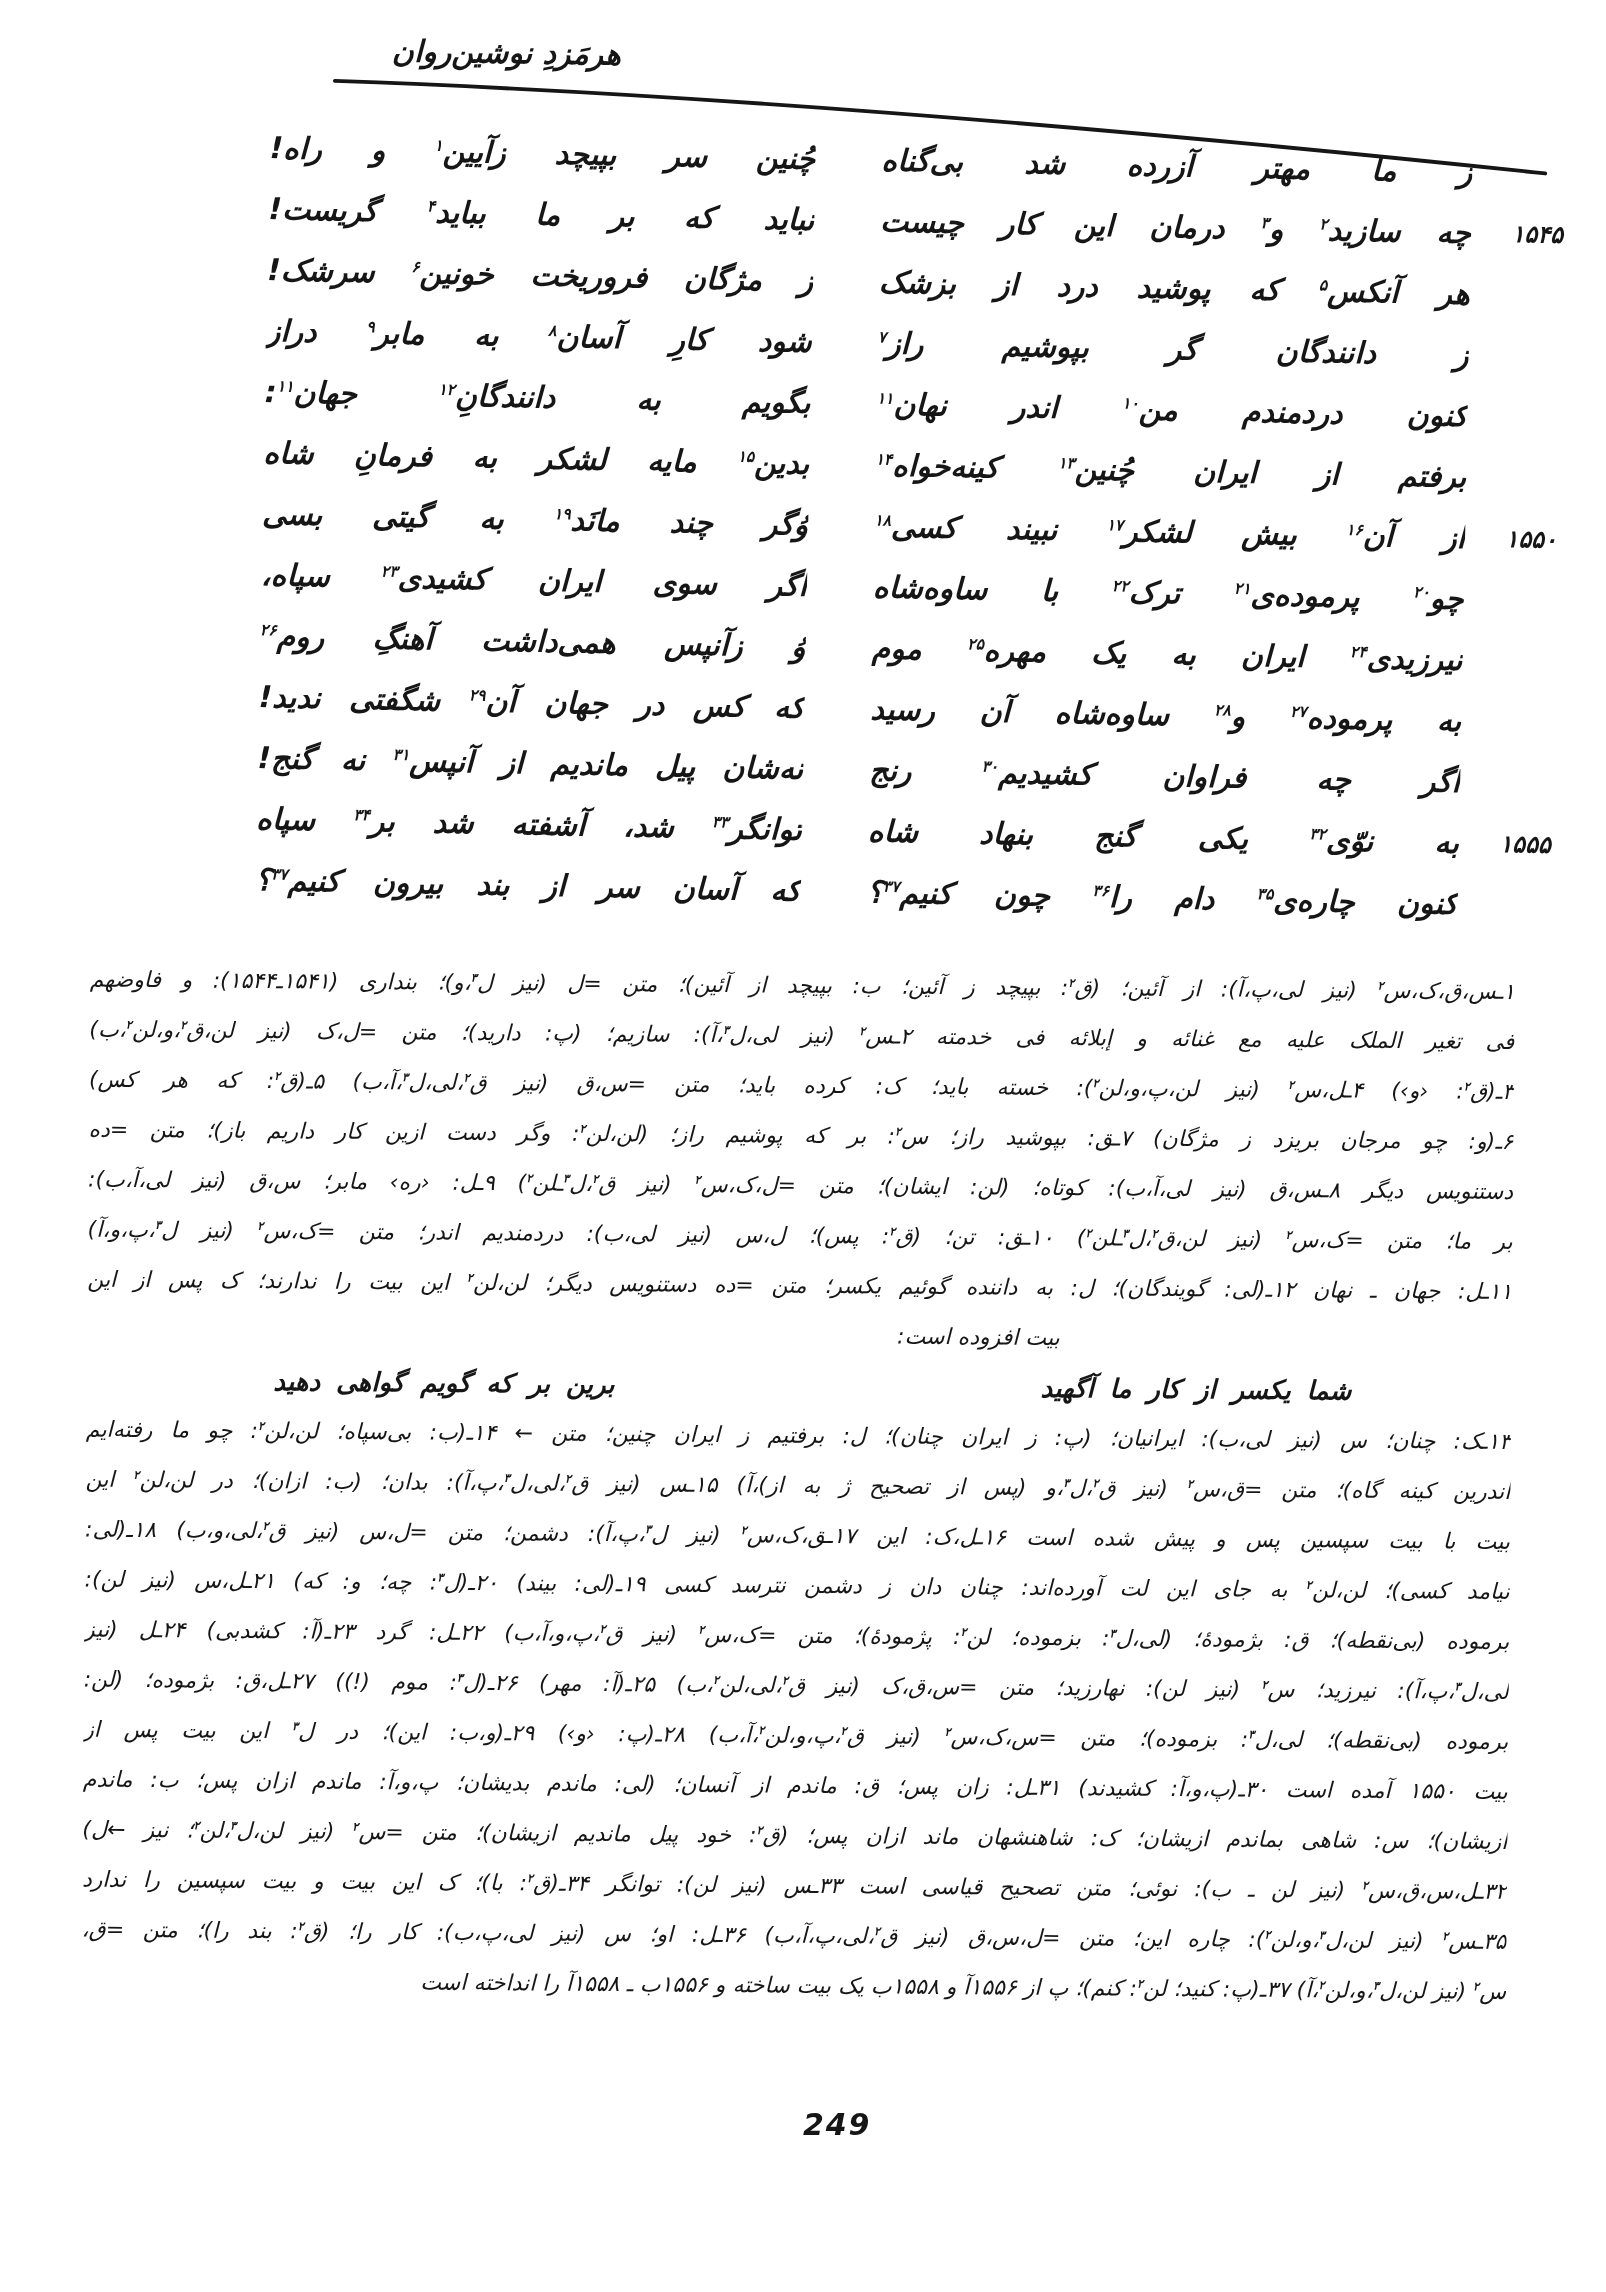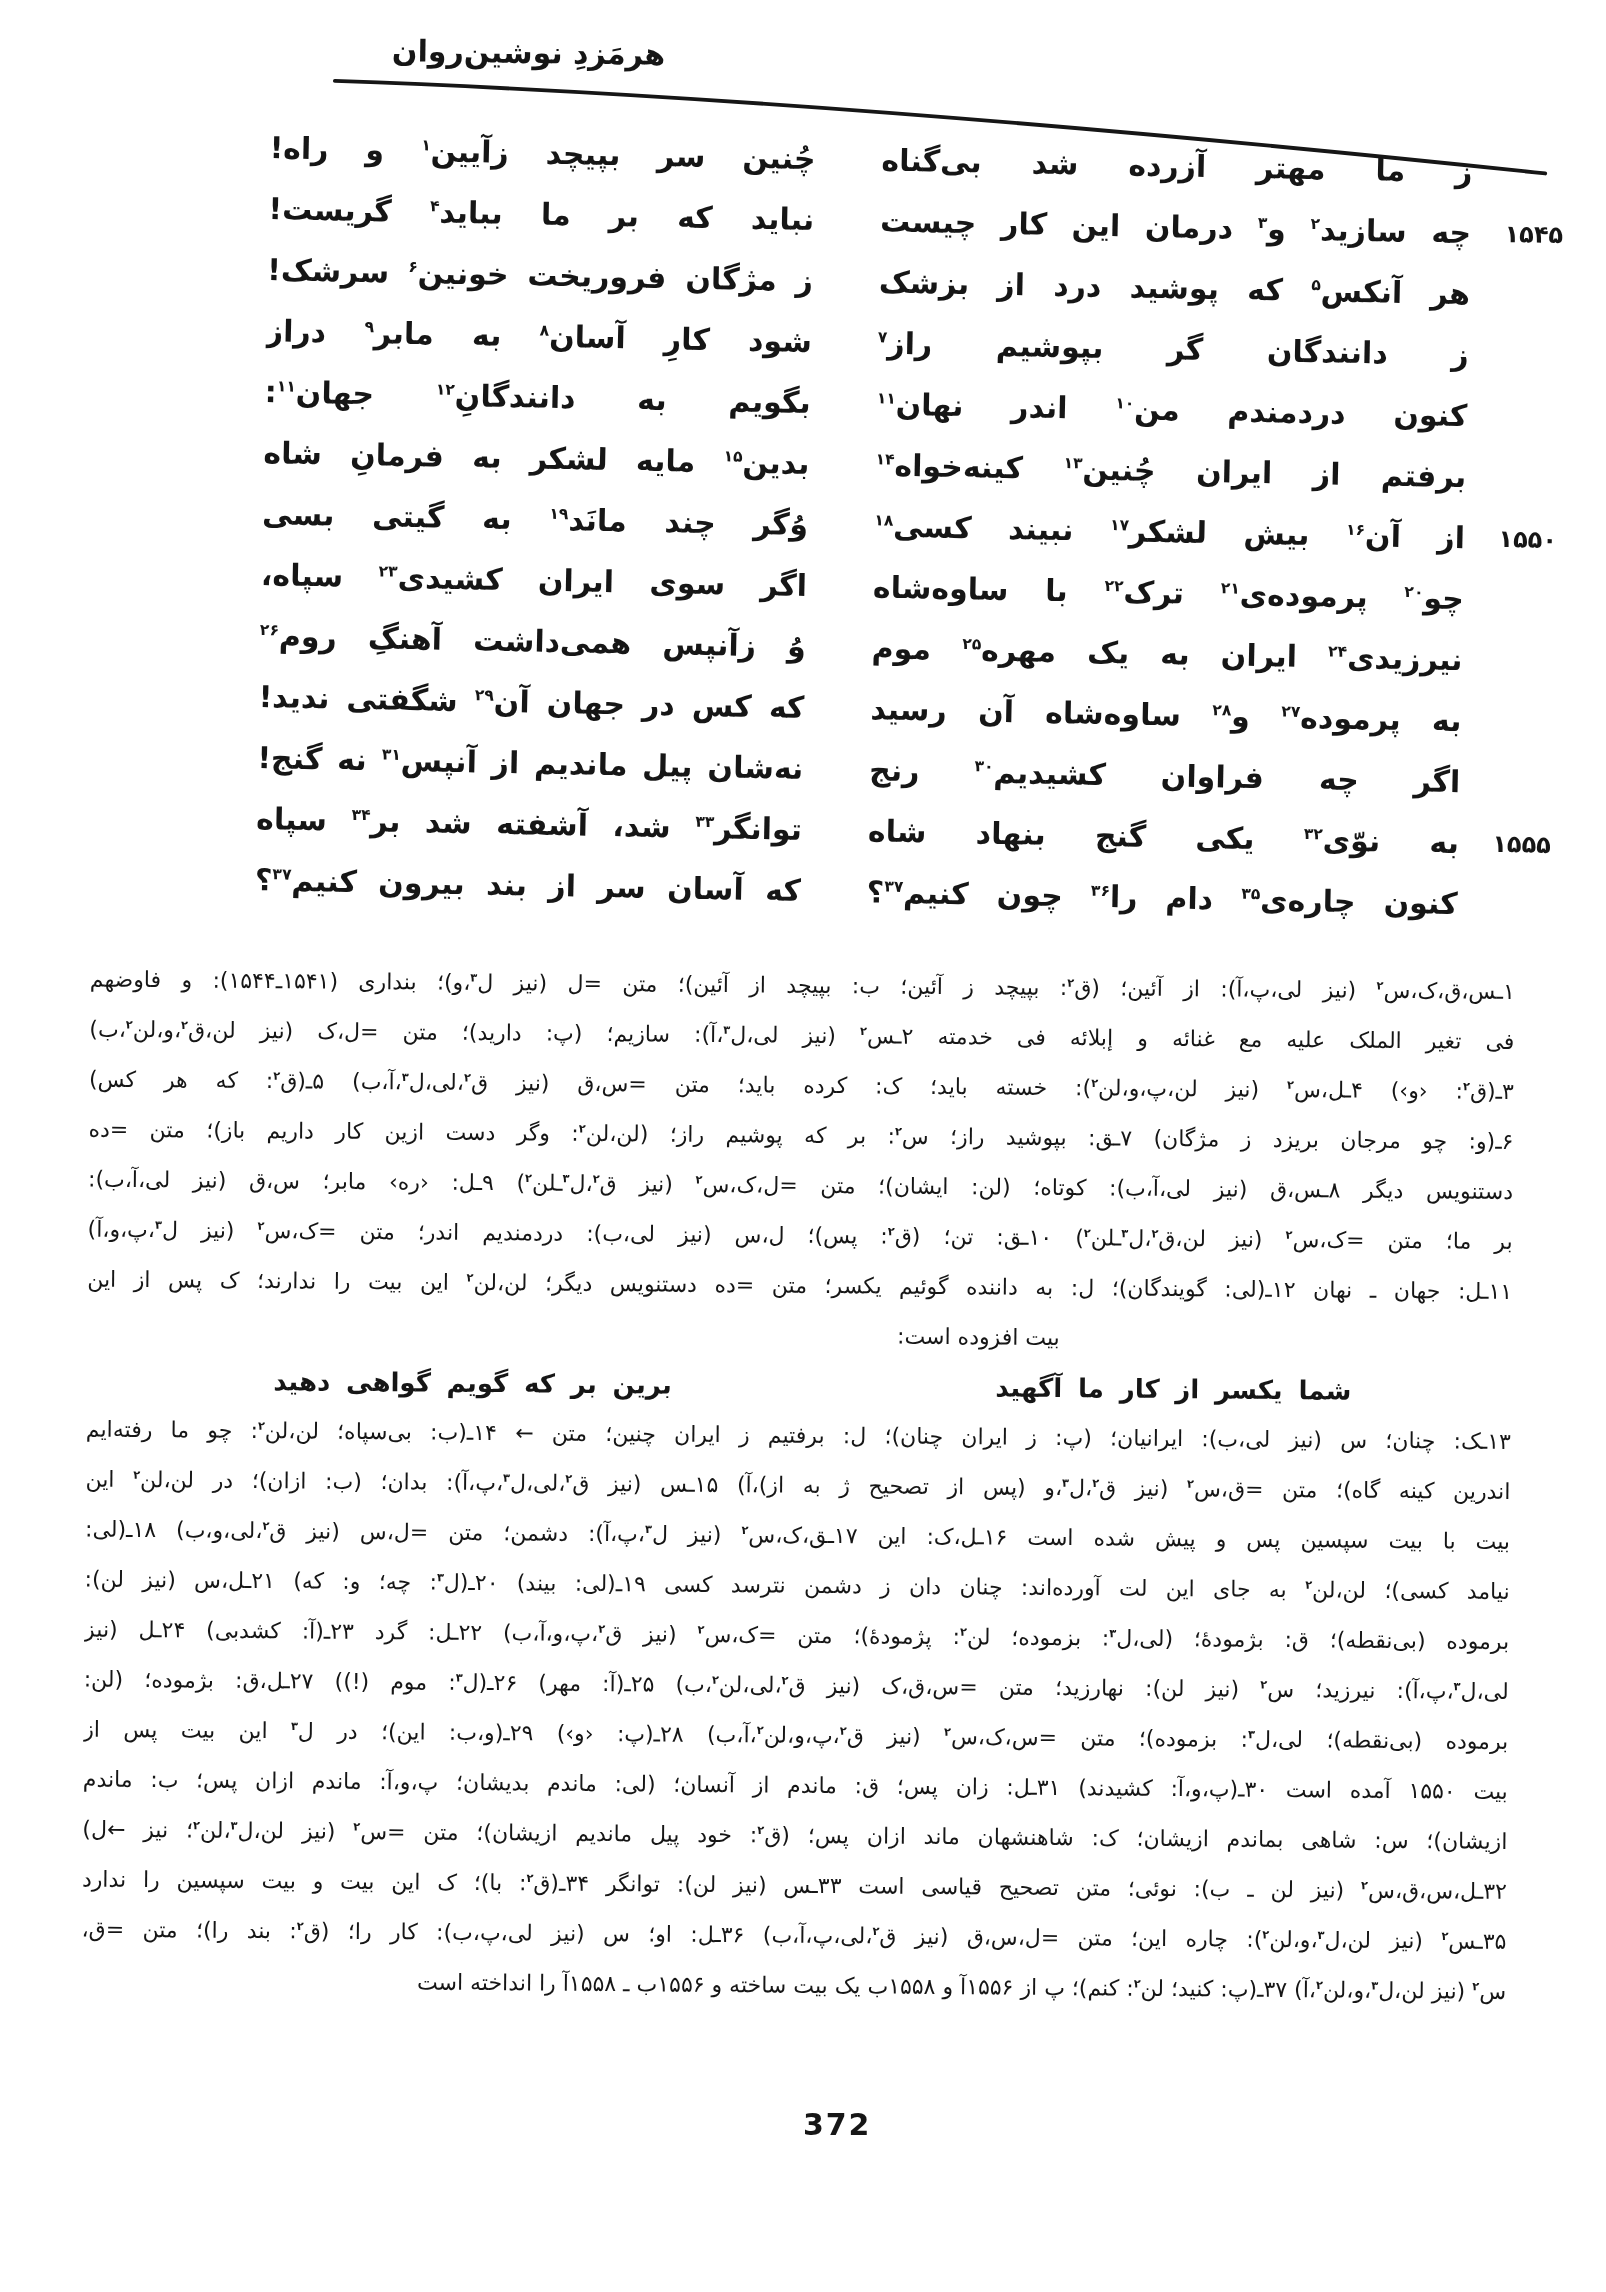--- a/index.html
+++ b/index.html
@@ -1,20 +1,21 @@
 <!DOCTYPE html>
 <html lang="fa" dir="rtl"><head>
 <meta charset="utf-8">
 <style>
   html,body{margin:0;padding:0;background:#ffffff;}
   .page{
     position:relative; width:1562px; height:2292px;
     background:#ffffff; color:#161616; overflow:hidden;
     font-family:"DejaVu Sans", sans-serif;
     direction:rtl;
+    font-style:italic;
   }
   
   .title{
     position:absolute; left:348px; top:35px;
     font-size:30px; font-weight:bold; white-space:nowrap;
     transform:rotate(0.8deg);
   }
   .swash{position:absolute; left:0; top:0; pointer-events:none;}
   
   .poem{
@@ -147,16 +148,16 @@
       <div class="aline">برموده (بی‌نقطه)؛ ق: بژمودهٔ؛ (لی،ل<sup>۳</sup>: بزموده؛ لن<sup>۲</sup>: پژمودهٔ)؛ متن =ک،س<sup>۲</sup> (نیز ق<sup>۲</sup>،پ،و،آ،ب)  ۲۲ـل: گرد  ۲۳ـ(آ: کشدبی)  ۲۴ـل (نیز</div>
       <div class="aline">لی،ل<sup>۳</sup>،پ،آ): نیرزید؛ س<sup>۲</sup> (نیز لن): نهارزید؛ متن =س،ق،ک (نیز ق<sup>۲</sup>،لی،لن<sup>۲</sup>،ب)  ۲۵ـ(آ: مهر)  ۲۶ـ(ل<sup>۳</sup>: موم (!))  ۲۷ـل،ق: بژموده؛ (لن:</div>
       <div class="aline">برموده (بی‌نقطه)؛ لی،ل<sup>۳</sup>: بزموده)؛ متن =س،ک،س<sup>۲</sup> (نیز ق<sup>۲</sup>،پ،و،لن<sup>۲</sup>،آ،ب)  ۲۸ـ(پ: ‹و›)  ۲۹ـ(و،ب: این)؛ در ل<sup>۳</sup> این بیت پس از</div>
       <div class="aline">بیت ۱۵۵۰ آمده است  ۳۰ـ(پ،و،آ: کشیدند)  ۳۱ـل: زان پس؛ ق: ماندم از آنسان؛ (لی: ماندم بدیشان؛ پ،و،آ: ماندم ازان پس؛ ب: ماندم</div>
       <div class="aline">ازیشان)؛ س: شاهی بماندم ازیشان؛ ک: شاهنشهان ماند ازان پس؛ (ق<sup>۲</sup>: خود پیل ماندیم ازیشان)؛ متن =س<sup>۲</sup> (نیز لن،ل<sup>۳</sup>،لن<sup>۲</sup>؛ نیز ←ل)</div>
       <div class="aline">۳۲ـل،س،ق،س<sup>۲</sup> (نیز لن ـ ب): نوئی؛ متن تصحیح قیاسی است  ۳۳ـس (نیز لن): توانگر  ۳۴ـ(ق<sup>۲</sup>: با)؛ ک این بیت و بیت سپسین را ندارد</div>
       <div class="aline">۳۵ـس<sup>۲</sup> (نیز لن،ل<sup>۳</sup>،و،لن<sup>۲</sup>): چاره این؛ متن =ل،س،ق (نیز ق<sup>۲</sup>،لی،پ،آ،ب)  ۳۶ـل: او؛ س (نیز لی،پ،ب): کار را؛ (ق<sup>۲</sup>: بند را)؛ متن =ق،</div>
       <div class="aline endline">س<sup>۲</sup> (نیز لن،ل<sup>۳</sup>،و،لن<sup>۲</sup>،آ)  ۳۷ـ(پ: کنید؛ لن<sup>۲</sup>: کنم)؛ پ از ۱۵۵۶آ و ۱۵۵۸ب یک بیت ساخته و ۱۵۵۶ب ـ ۱۵۵۸آ را انداخته است</div>
     </div>
 
-  <div class="pagenum">372</div>
+  <div class="pagenum">249</div>
 
 </div>
 
 
 </body></html>

